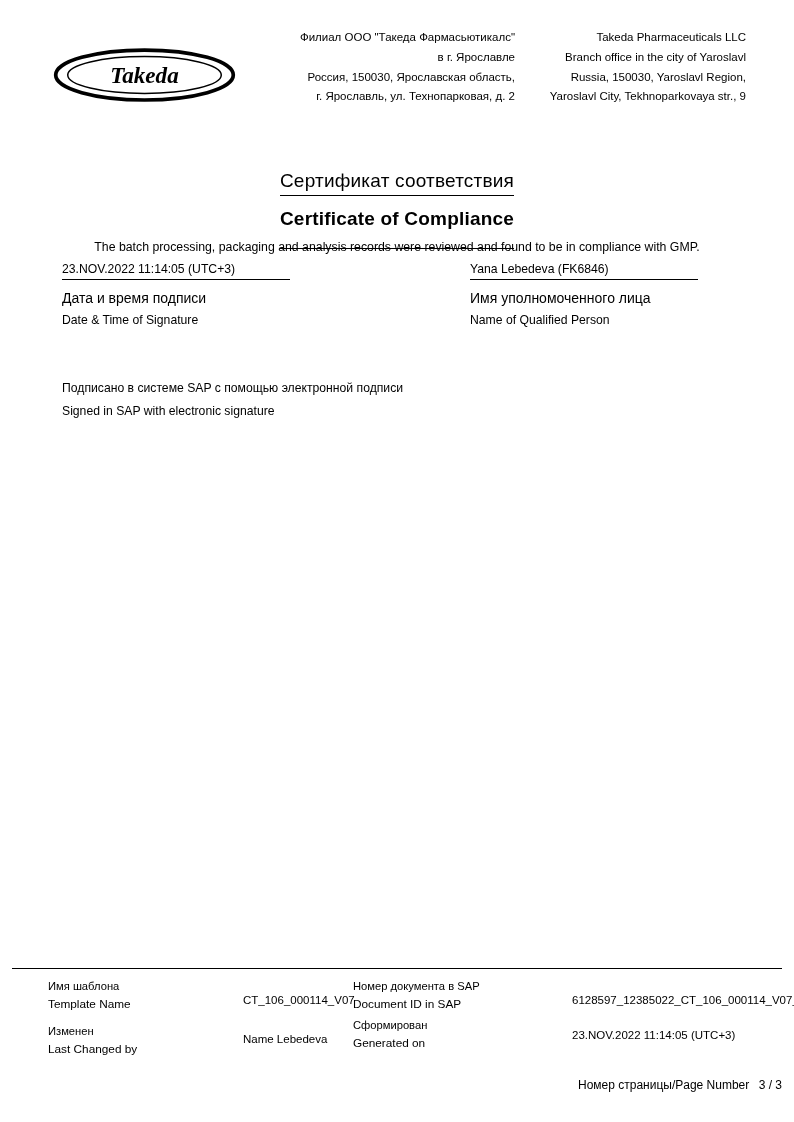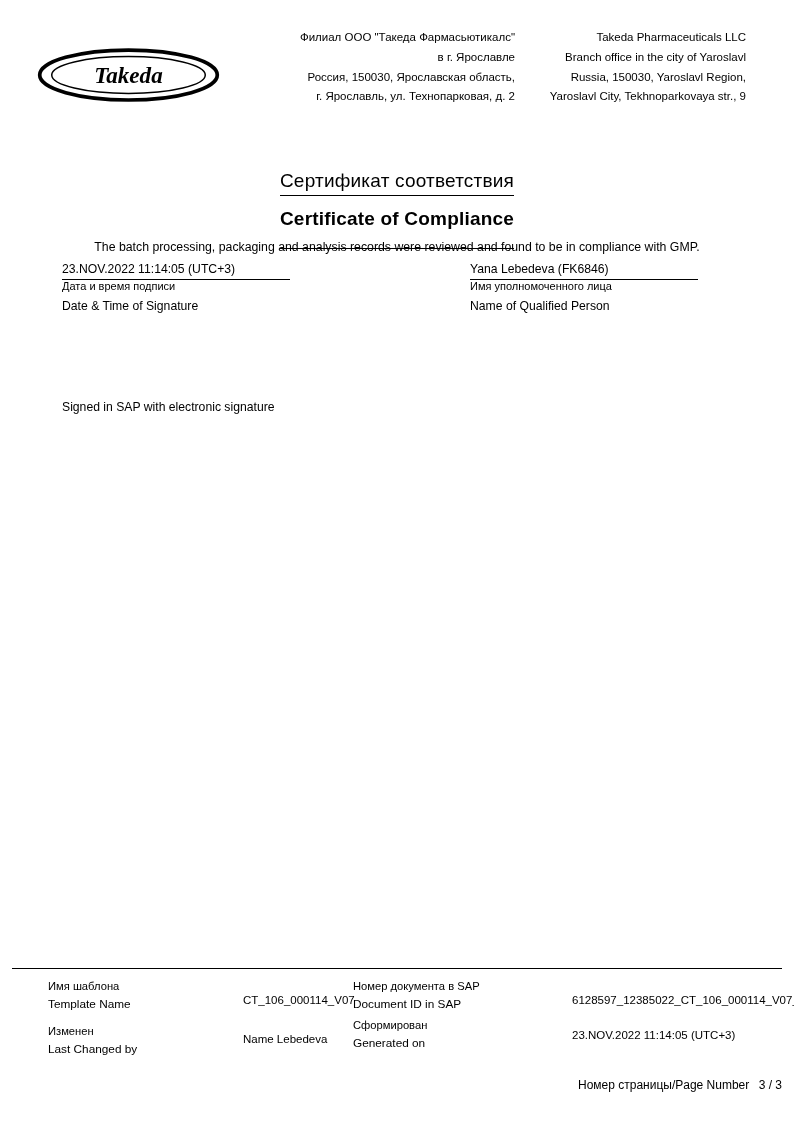--- a/index.html
+++ b/index.html
@@ -26,21 +26,21 @@
   .header {
     position: absolute;
     top: 28px;
     left: 0;
     width: 794px;
     display: flex;
     align-items: flex-start;
   }
   .logo-wrap {
     width: 260px;
-    padding-left: 36px;
+    padding-left: 52px;
     box-sizing: border-box;
     padding-top: 18px;
   }
   .logo {
     width: 185px;
     height: 58px;
   }
   .addr-ru {
     width: 255px;
     text-align: right;
@@ -115,40 +115,41 @@
     top: 0;
     width: 228px;
   }
   .sig-value {
     font-size: 12.2px;
     padding-bottom: 3px;
     border-bottom: 1px solid #000;
     white-space: nowrap;
   }
   .sig-label-ru {
-    font-size: 11px;
+    font-size: 14px;
+    margin-top: 10px;
   }
   .sig-label-en {
     font-size: 12.2px;
     margin-top: 7px;
   }
 
   
   .sap-note {
     position: absolute;
     top: 381px;
     left: 62px;
     width: 520px;
   }
   .sap-note .ru {
     font-size: 12.2px;
   }
   .sap-note .en {
     font-size: 12.2px;
-    margin-top: 19px;
+    margin-top: 9px;
   }
 
   
   .footer-rule {
     position: absolute;
     top: 968px;
     left: 12px;
     width: 770px;
     border-top: 1.4px solid #000;
   }
@@ -220,20 +221,21 @@
       <div class="sig-label-en">Date &amp; Time of Signature</div>
     </div>
     <div class="sig-col-right">
       <div class="sig-value">Yana Lebedeva (FK6846)</div>
       <div class="sig-label-ru">Имя уполномоченного лица</div>
       <div class="sig-label-en">Name of Qualified Person</div>
     </div>
   </div>
 
   <div class="sap-note">
+    <div class="ru">Подписано в системе SAP с помощью электронной подписи</div>
     <div class="en">Signed in SAP with electronic signature</div>
   </div>
 
   <div class="footer-rule"></div>
   <div class="footer">
     <div class="f-col-a">
       <div class="f-lab-ru">Имя шаблона</div>
       <div class="f-lab-en">Template Name</div>
       <div class="f-lab-ru" style="margin-top:9px">Изменен</div>
       <div class="f-lab-en">Last Changed by</div>

